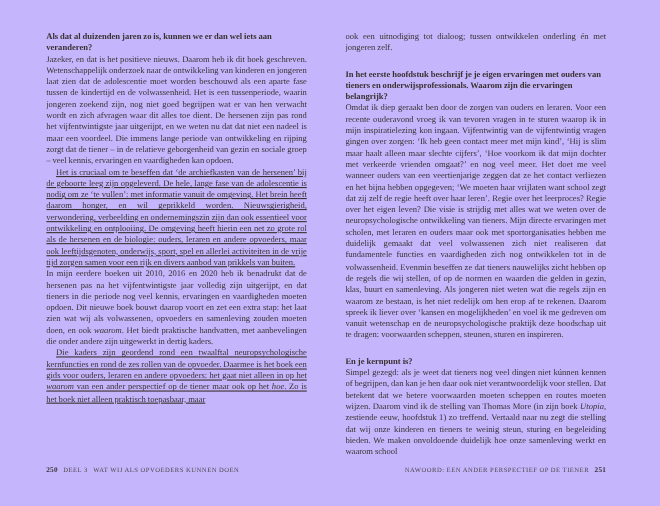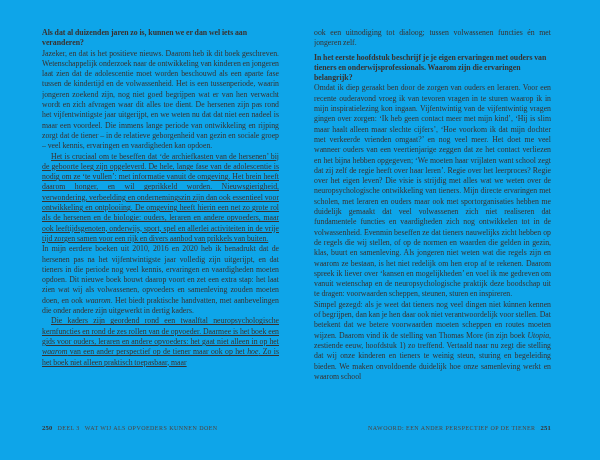--- a/index.html
+++ b/index.html
@@ -4,21 +4,21 @@
 <style>
   html, body {
     margin: 0;
     padding: 0;
     background: #f8ebe8;
   }
   .spread {
     position: relative;
     width: 600px;
     height: 460px;
-    background: #0ea5e9;
+    background: #c4b5fd;
     overflow: hidden;
     font-family: "Liberation Serif", "DejaVu Serif", serif;
     color: #3a312e;
   }
   .page-column {
     position: absolute;
     top: 28px;
     width: 237px;
     height: 385px;
     overflow: hidden;
@@ -33,21 +33,21 @@
     text-align: justify;
     hyphens: auto;
     -webkit-hyphens: auto;
     word-spacing: -0.2px;
   }
   .page-column p.qheading {
     font-weight: bold;
     text-align: left;
   }
   .page-column p.indent { text-indent: 9px; text-decoration: underline; }
-  .page-column p.space-before { margin-top: 4px; }
+  .page-column p.space-before { margin-top: 14px; }
 
   .footer {
     position: absolute;
     top: 424px;
     font-size: 6px;
     letter-spacing: 0.45px;
     color: #4e4440;
     white-space: nowrap;
     font-family: "Liberation Serif", "DejaVu Serif", serif;
   }
@@ -71,23 +71,24 @@
 
   <div class="page-column left">
       <p class="qheading">Als dat al duizenden jaren zo is, kunnen we er dan wel iets aan veranderen?</p>
       <p class="para">Jazeker, en dat is het positieve nieuws. Daarom heb ik dit boek geschreven. Wetenschappelijk onderzoek naar de ontwikkeling van kinderen en jongeren laat zien dat de adolescentie moet worden beschouwd als een aparte fase tussen de kindertijd en de volwassenheid. Het is een tussenperiode, waarin jongeren zoekend zijn, nog niet goed begrijpen wat er van hen verwacht wordt en zich afvragen waar dit alles toe dient. De hersenen zijn pas rond het vijfentwintigste jaar uitgerijpt, en we weten nu dat dat niet een nadeel is maar een voordeel. Die immens lange periode van ontwikkeling en rijping zorgt dat de tiener – in de relatieve geborgenheid van gezin en sociale groep – veel kennis, ervaringen en vaardigheden kan opdoen.</p>
       <p class="para indent">Het is cruciaal om te beseffen dat ‘de archiefkasten van de hersenen’ bij de geboorte leeg zijn opgeleverd. De hele, lange fase van de adolescentie is nodig om ze ‘te vullen’: met informatie vanuit de omgeving. Het brein heeft daarom honger, en wil geprikkeld worden. Nieuwsgierigheid, verwondering, verbeelding en ondernemingszin zijn dan ook essentieel voor ontwikkeling en ontplooiing. De omgeving heeft hierin een net zo grote rol als de hersenen en de biologie: ouders, leraren en andere opvoeders, maar ook leeftijdsgenoten, onderwijs, sport, spel en allerlei activiteiten in de vrije tijd zorgen samen voor een rijk en divers aanbod van prikkels van buiten.</p>
       <p class="para">In mijn eerdere boeken uit 2010, 2016 en 2020 heb ik benadrukt dat de hersenen pas na het vijfentwintigste jaar volledig zijn uitgerijpt, en dat tieners in die periode nog veel kennis, ervaringen en vaardigheden moeten opdoen. Dit nieuwe boek bouwt daarop voort en zet een extra stap: het laat zien wat wij als volwassenen, opvoeders en samenleving zouden moeten doen, en ook <i>waarom</i>. Het biedt praktische handvatten, met aanbevelingen die onder andere zijn uitgewerkt in dertig kaders.</p>
       <p class="para indent">Die kaders zijn geordend rond een twaalftal neuropsychologische kernfuncties en rond de zes rollen van de opvoeder. Daarmee is het boek een gids voor ouders, leraren en andere opvoeders: het gaat niet alleen in op het <i>waarom</i> van een ander perspectief op de tiener maar ook op het <i>hoe</i>. Zo is het boek niet alleen praktisch toepasbaar, maar</p>
     </div>
 
   <div class="page-column right">
-      <p class="para">ook een uitnodiging tot dialoog; tussen volwassenen functies én met jongeren zelf.</p>
+      <p class="para">ook een uitnodiging tot dialoog; tussen ontwikkelen onderling én met jongeren zelf.</p>
       <p class="qheading space-before">In het eerste hoofdstuk beschrijf je je eigen ervaringen met ouders van tieners en onderwijsprofessionals. Waarom zijn die ervaringen belangrijk?</p>
       <p class="para">Omdat ik diep geraakt ben door de zorgen van ouders en leraren. Voor een recente ouderavond vroeg ik van tevoren vragen in te sturen waarop ik in mijn inspiratielezing kon ingaan. Vijfentwintig van de vijfentwintig vragen gingen over zorgen: ‘Ik heb geen contact meer met mijn kind’, ‘Hij is slim maar haalt alleen maar slechte cijfers’, ‘Hoe voorkom ik dat mijn dochter met verkeerde vrienden omgaat?’ en nog veel meer. Het doet me veel wanneer ouders van een veertienjarige zeggen dat ze het contact verliezen en het bijna hebben opgegeven; ‘We moeten haar vrijlaten want school zegt dat zij zelf de regie heeft over haar leren’. Regie over het leerproces? Regie over het eigen leven? Die visie is strijdig met alles wat we weten over de neuropsychologische ontwikkeling van tieners. Mijn directe ervaringen met scholen, met leraren en ouders maar ook met sportorganisaties hebben me duidelijk gemaakt dat veel volwassenen zich niet realiseren dat fundamentele functies en vaardigheden zich nog ontwikkelen tot in de volwassenheid. Evenmin beseffen ze dat tieners nauwelijks zicht hebben op de regels die wij stellen, of op de normen en waarden die gelden in gezin, klas, buurt en samenleving. Als jongeren niet weten wat die regels zijn en waarom ze bestaan, is het niet redelijk om hen erop af te rekenen. Daarom spreek ik liever over ‘kansen en mogelijkheden’ en voel ik me gedreven om vanuit wetenschap en de neuropsychologische praktijk deze boodschap uit te dragen: voorwaarden scheppen, steunen, sturen en inspireren.</p>
+      <p class="qheading space-before">En je kernpunt is?</p>
       <p class="para">Simpel gezegd: als je weet dat tieners nog veel dingen niet kúnnen kennen of begrijpen, dan kan je hen daar ook niet verantwoordelijk voor stellen. Dat betekent dat we betere voorwaarden moeten scheppen en routes moeten wijzen. Daarom vind ik de stelling van Thomas More (in zijn boek <i>Utopia</i>, zestiende eeuw, hoofdstuk 1) zo treffend. Vertaald naar nu zegt die stelling dat wij onze kinderen en tieners te weinig steun, sturing en begeleiding bieden. We maken onvoldoende duidelijk hoe onze samenleving werkt en waarom school</p>
     </div>
 
   <div class="footer left">
     <span class="pagenum">250</span><span class="sep"></span><span class="runhead">DEEL 3</span><span class="sep"></span><span class="runhead">WAT WIJ ALS OPVOEDERS KUNNEN DOEN</span>
   </div>
 
   <div class="footer right">
     <span class="runhead">NAWOORD: EEN ANDER PERSPECTIEF OP DE TIENER</span><span class="sep"></span><span class="pagenum">251</span>
   </div>

